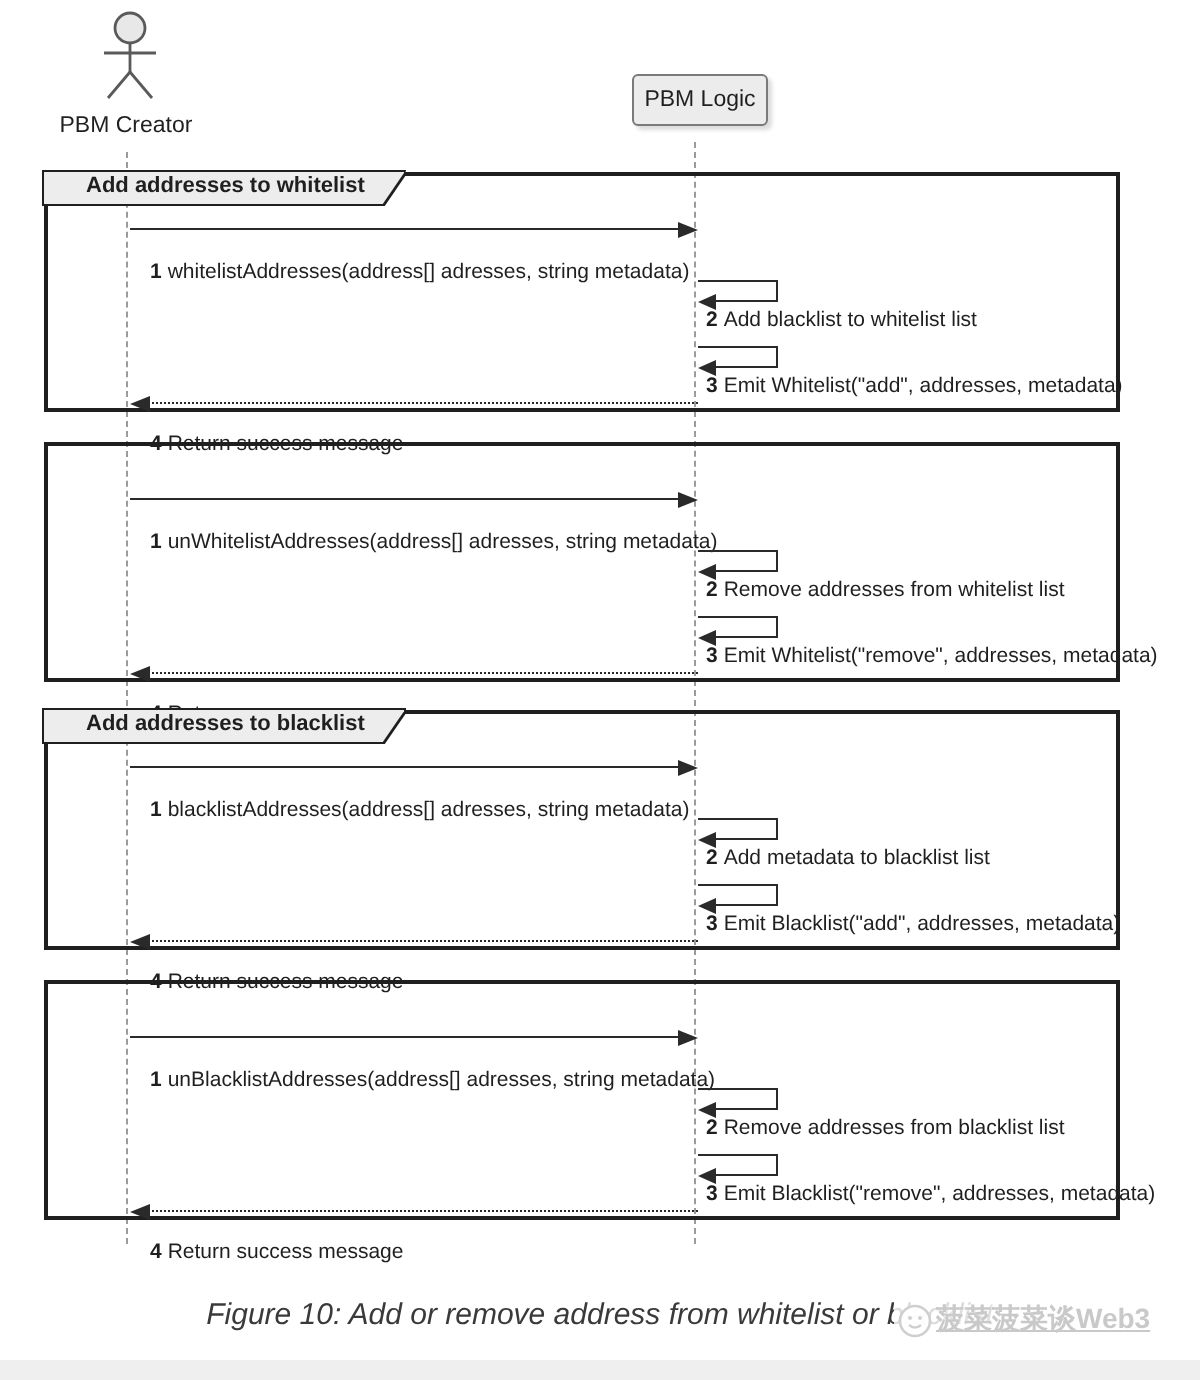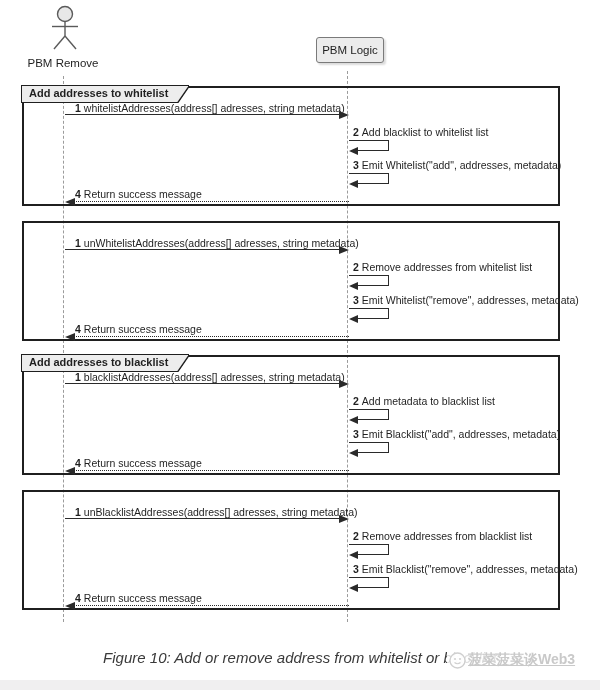--- a/index.html
+++ b/index.html
@@ -19,24 +19,24 @@
         border:1px solid #7a7a7a;border-radius:3px;box-shadow:2px 2px 2px rgba(0,0,0,.14);
         display:flex;align-items:center;justify-content:center;font-size:11.5px;}
 
   
   .frame{position:absolute;left:22px;width:538px;height:120px;border:2px solid #1f1f1f;
          box-sizing:border-box;background:transparent;}
   .tabwrap{position:absolute;top:-2px;left:-2px;
            filter:drop-shadow(1px 0 0 #1f1f1f) drop-shadow(-1px 0 0 #1f1f1f)
                   drop-shadow(0 1px 0 #1f1f1f) drop-shadow(0 -1px 0 #1f1f1f);}
   .tab{background:#ededed;clip-path:polygon(0 0,100% 0,calc(100% - 11px) 100%,0 100%);
-       padding:1px 20px 2px 7px;font-weight:bold;font-size:11px;line-height:13px;
+       padding:1px 20px 2px 21px;font-weight:bold;font-size:11px;line-height:13px;
        white-space:nowrap;}
 
-  .msg{position:absolute;font-size:10.5px;line-height:12px;white-space:nowrap;}
+  .msg{position:absolute;font-size:10.5px;line-height:12px;white-space:nowrap;margin-top:28px;}
   .msg b{margin-right:3px;}
   .from-left{left:51px;}
   .at-right{left:329px;}
   .p1{top:14px}.p2{top:38px}.p3{top:71px}.p4{top:100px}
 
   .arrow-call{position:absolute;left:41px;width:274px;top:26px;height:0;
               border-top:1.6px solid #2a2a2a;}
   .head-r{position:absolute;left:315px;top:22.5px;width:0;height:0;
           border-top:4.5px solid transparent;border-bottom:4.5px solid transparent;
           border-left:10px solid #2a2a2a;}
@@ -72,21 +72,21 @@
   <div class="lifeline" style="left:63px;top:76px;height:546px"></div>
   <div class="lifeline" style="left:347px;top:71px;height:551px"></div>
 
   <svg class="actor" width="44" height="50" viewBox="0 0 44 50">
     <circle cx="22" cy="9" r="7.5" fill="#e8e8e8" stroke="#5a5a5a" stroke-width="1.4"></circle>
     <line x1="22" y1="16.5" x2="22" y2="31" stroke="#5a5a5a" stroke-width="1.4"></line>
     <line x1="9" y1="21.5" x2="35" y2="21.5" stroke="#5a5a5a" stroke-width="1.4"></line>
     <line x1="22" y1="31" x2="11" y2="44" stroke="#5a5a5a" stroke-width="1.4"></line>
     <line x1="22" y1="31" x2="33" y2="44" stroke="#5a5a5a" stroke-width="1.4"></line>
   </svg>
-  <div class="actor-label">PBM Remove</div>
+  <div class="actor-label">PBM Creator</div>
 
   <div class="pbox">
     <span>PBM Logic</span>
   </div>
 
   <div class="frame" style="top:86px">
     <div class="tabwrap">
       <div class="tab">Add addresses to whitelist</div>
     </div>
     <div class="msg from-left p1"><b>1</b><span>whitelistAddresses(address[] adresses, string metadata)</span></div>

